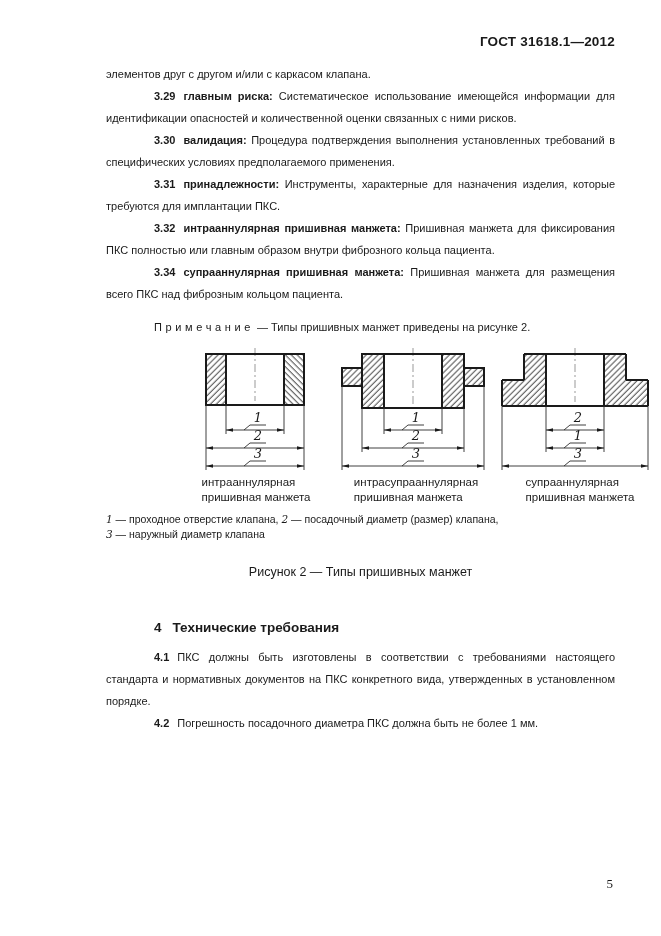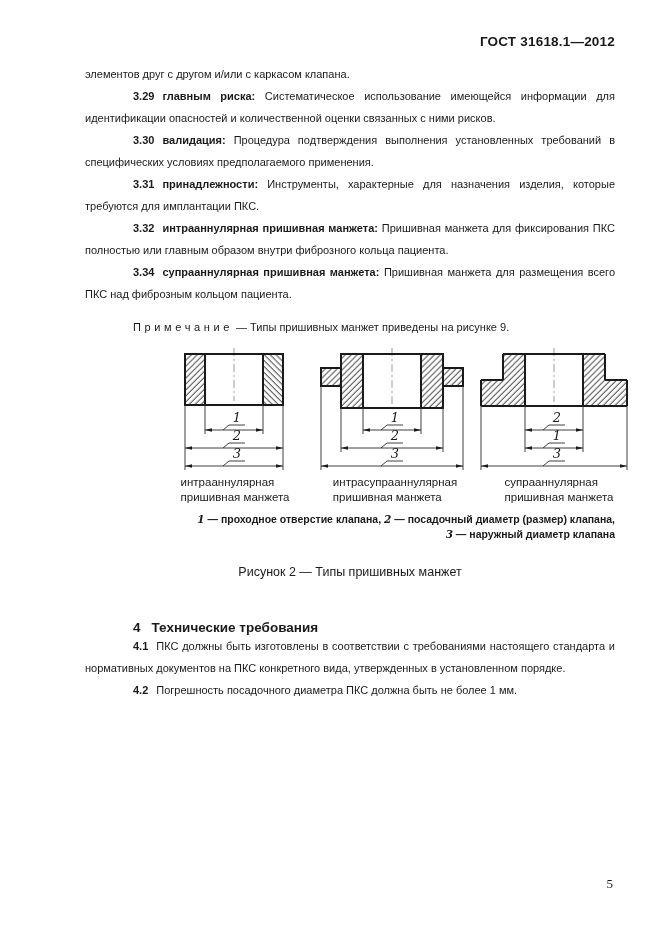--- a/index.html
+++ b/index.html
@@ -2,20 +2,21 @@
 <html><head>
 <meta charset="utf-8">
 <style>
   * { margin:0; padding:0; box-sizing:border-box; }
   html,body { background:#e8e8e8; }
   .page {
     position:relative; width:661px; height:936px; margin:0 auto;
     background:#ffffff; color:#1a1a1a;
     font-family:"Liberation Sans", sans-serif;
     overflow:hidden;
+    padding-left:21px;
   }
   .doc-header {
     margin:34px 46px 0 0; text-align:right;
     font-weight:bold; font-size:13.5px; letter-spacing:.2px;
   }
   .content { padding:14px 46px 0 85px; }
   .para {
     font-size:11px; line-height:22px; text-align:justify;
     text-indent:48px;
   }
@@ -25,26 +26,26 @@
   .note {
     margin-top:15px; padding-left:48px; font-size:11px; line-height:15px;
   }
   .note-label { letter-spacing:.33em;text-align:center; }
   .figure-row {
     display:flex; justify-content:space-between;
     margin-top:13px; padding:0 40px 0 70px;
   }
   .panel { display:flex; flex-direction:column; align-items:center; }
   .fig-caption { margin-top:1px; font-size:11.5px; line-height:15px; }
-  .legend { margin-top:7px; text-align:right; font-size:10.5px; line-height:15px;font-weight:bold; }
+  .legend { margin-top:7px; text-align:left; font-size:10.5px; line-height:15px; }
   .legend i { font-family:"DejaVu Serif", serif; font-style:italic; }
   .rubric { margin-top:23px; text-align:center; font-size:12.5px; }
   .h4 { margin-top:41px; padding-left:48px; font-weight:bold; font-size:13.5px; }
   .h4 .hnum { padding-right:11px; }
-  .sect { }
+  .sect { margin-top:11px; }
   .page-number {
     position:absolute; right:48px; top:876px;
     font-family:"Liberation Serif", serif; font-size:13px;
   }
   
   .outline { fill:none; stroke:#1a1a1a; stroke-width:2; }
   .thin    { fill:none; stroke:#2a2a2a; stroke-width:0.9; }
   .cl      { fill:none; stroke:#a3a3a3; stroke-width:1.1; stroke-dasharray:8 3 2 3; }
   .arr     { fill:#1a1a1a; stroke:none; }
   .dim {
@@ -78,21 +79,21 @@
 
     <p class="para"><span class="pnum">3.30</span><span class="b">валидация:</span> <span>Процедура подтверждения выполнения установленных требований в специфических условиях предполагаемого применения.</span></p>
 
     <p class="para"><span class="pnum">3.31</span><span class="b">принадлежности:</span> <span>Инструменты, характерные для назначения изделия, которые требуются для имплантации ПКС.</span></p>
 
     <p class="para"><span class="pnum">3.32</span><span class="b">интрааннулярная пришивная манжета:</span> <span>Пришивная манжета для фиксирования ПКС полностью или главным образом внутри фиброзного кольца пациента.</span></p>
 
 
     <p class="para"><span class="pnum">3.34</span><span class="b">супрааннулярная пришивная манжета:</span> <span>Пришивная манжета для размещения всего ПКС над фиброзным кольцом пациента.</span></p>
 
-    <div class="note"><span class="note-label">Примечание</span> <span>— Типы пришивных манжет приведены на рисунке 9.</span></div>
+    <div class="note"><span class="note-label">Примечание</span> <span>— Типы пришивных манжет приведены на рисунке 2.</span></div>
 
     <div class="figure-row">
 
       <div class="panel">
         <svg viewBox="0 0 160 126" width="160" height="126">
           <line class="cl" x1="79" y1="0" x2="79" y2="53"></line>
           <g>
             <rect x="30" y="6" width="20" height="51" fill="url(#hF)"></rect>
             <rect x="108" y="6" width="20" height="51" fill="url(#hB)"></rect>
             <rect class="outline" x="30" y="6" width="98" height="51"></rect>

